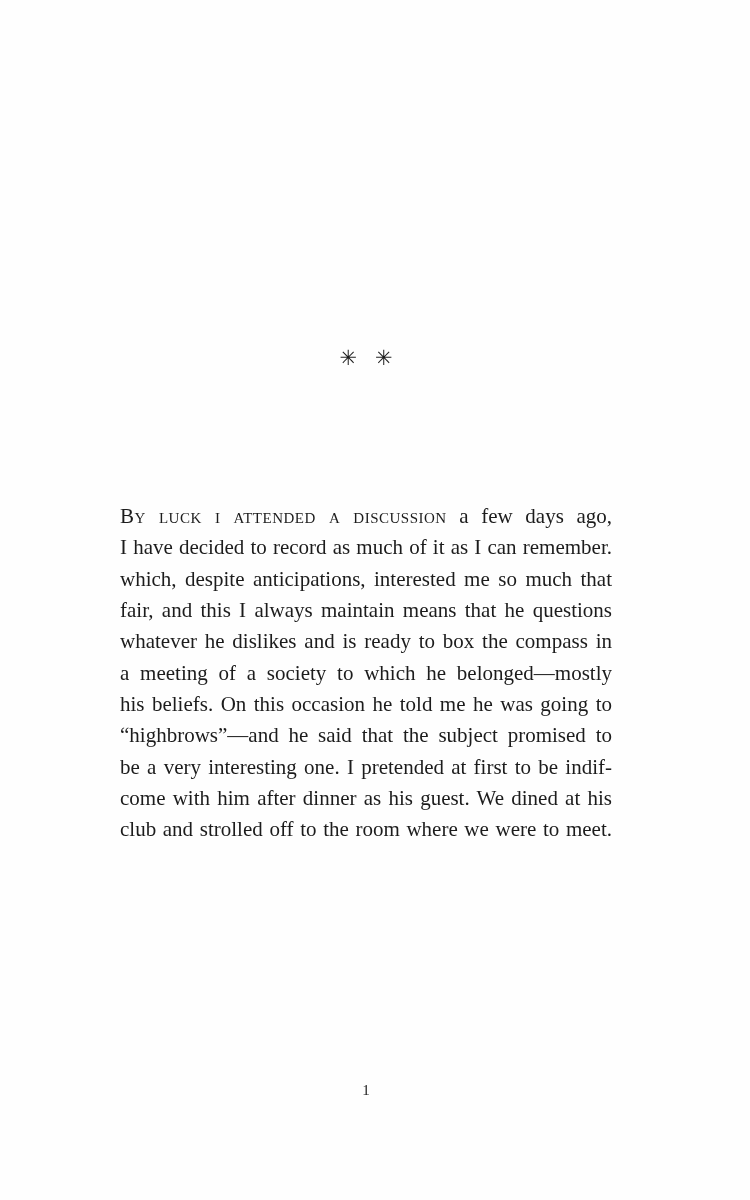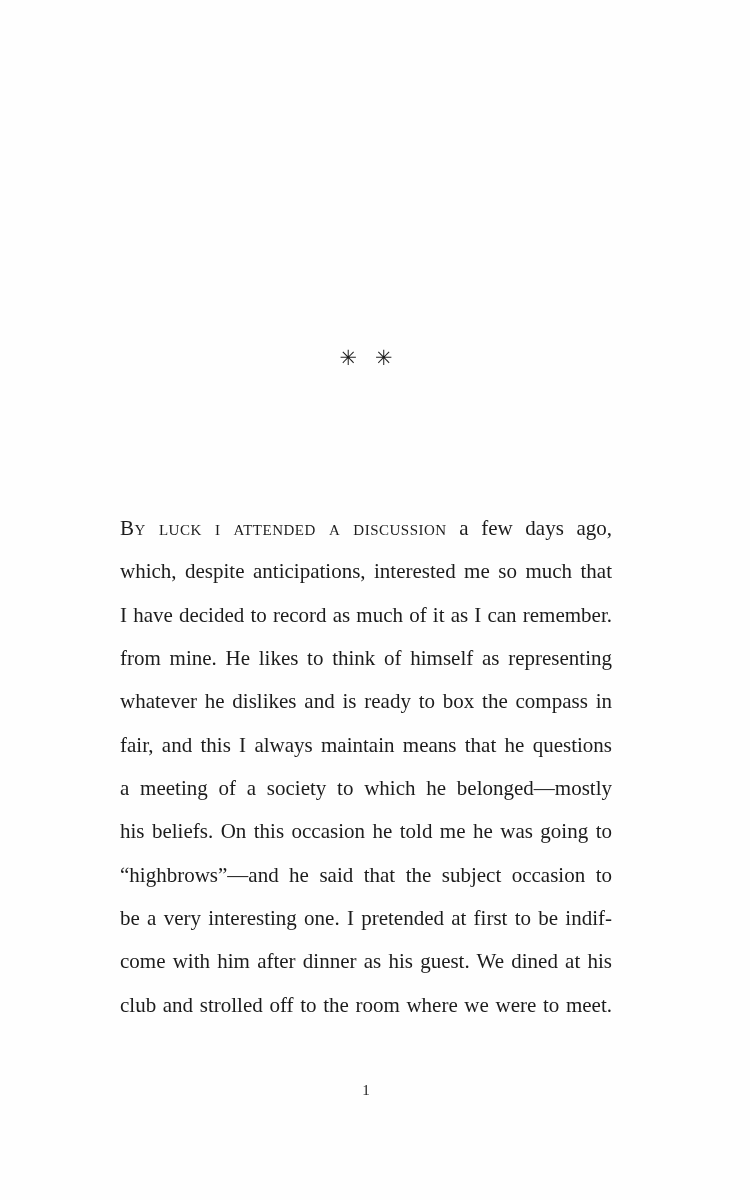--- a/index.html
+++ b/index.html
@@ -50,21 +50,20 @@
     position: absolute;
     top: 501px;
     left: 0;
     width: 100%;
     font-size: 21px;
     line-height: 31.33px;
   }
   .line {
     text-align: justify;
     text-align-last: justify;
-    margin-top: 12px;
   }
   .smallcaps {
     font-variant: small-caps;
     letter-spacing: 0.5px;
   }
   .page-number {
     position: absolute;
     top: 1080px;
     left: 0;
     width: 100%;
@@ -78,28 +77,27 @@
 
 <div class="content">
 
   <h1 class="chapter-title">
     <span class="ornament">✳</span>
     <span class="ornament">✳</span>
   </h1>
 
   <div class="paragraph">
     <div class="line"><span class="smallcaps">By luck i attended a discussion</span><span> a few days ago,</span></div>
+    <div class="line">I have decided to record as much of it as I can remember.</div>
     <div class="line">which, despite anticipations, interested me so much that</div>
-    <div class="line">I have decided to record as much of it as I can remember.</div>
-    <div class="line">from mine. He likes to think of himself as representing</div>
+    <div class="line">fair, and this I always maintain means that he questions</div>
     <div class="line">whatever he dislikes and is ready to box the compass in</div>
-    <div class="line">fair, and this I always maintain means that he questions</div>
     <div class="line">a meeting of a society to which he belonged—mostly</div>
     <div class="line">his beliefs. On this occasion he told me he was going to</div>
-    <div class="line">“highbrows”—and he said that the subject occasion to</div>
+    <div class="line">“highbrows”—and he said that the subject promised to</div>
     <div class="line">be a very interesting one. I pretended at first to be indif-</div>
     <div class="line">come with him after dinner as his guest. We dined at his</div>
     <div class="line">club and strolled off to the room where we were to meet.</div>
   </div>
 
   <div class="page-number">1</div>
 
 </div>
 
 </body></html>

